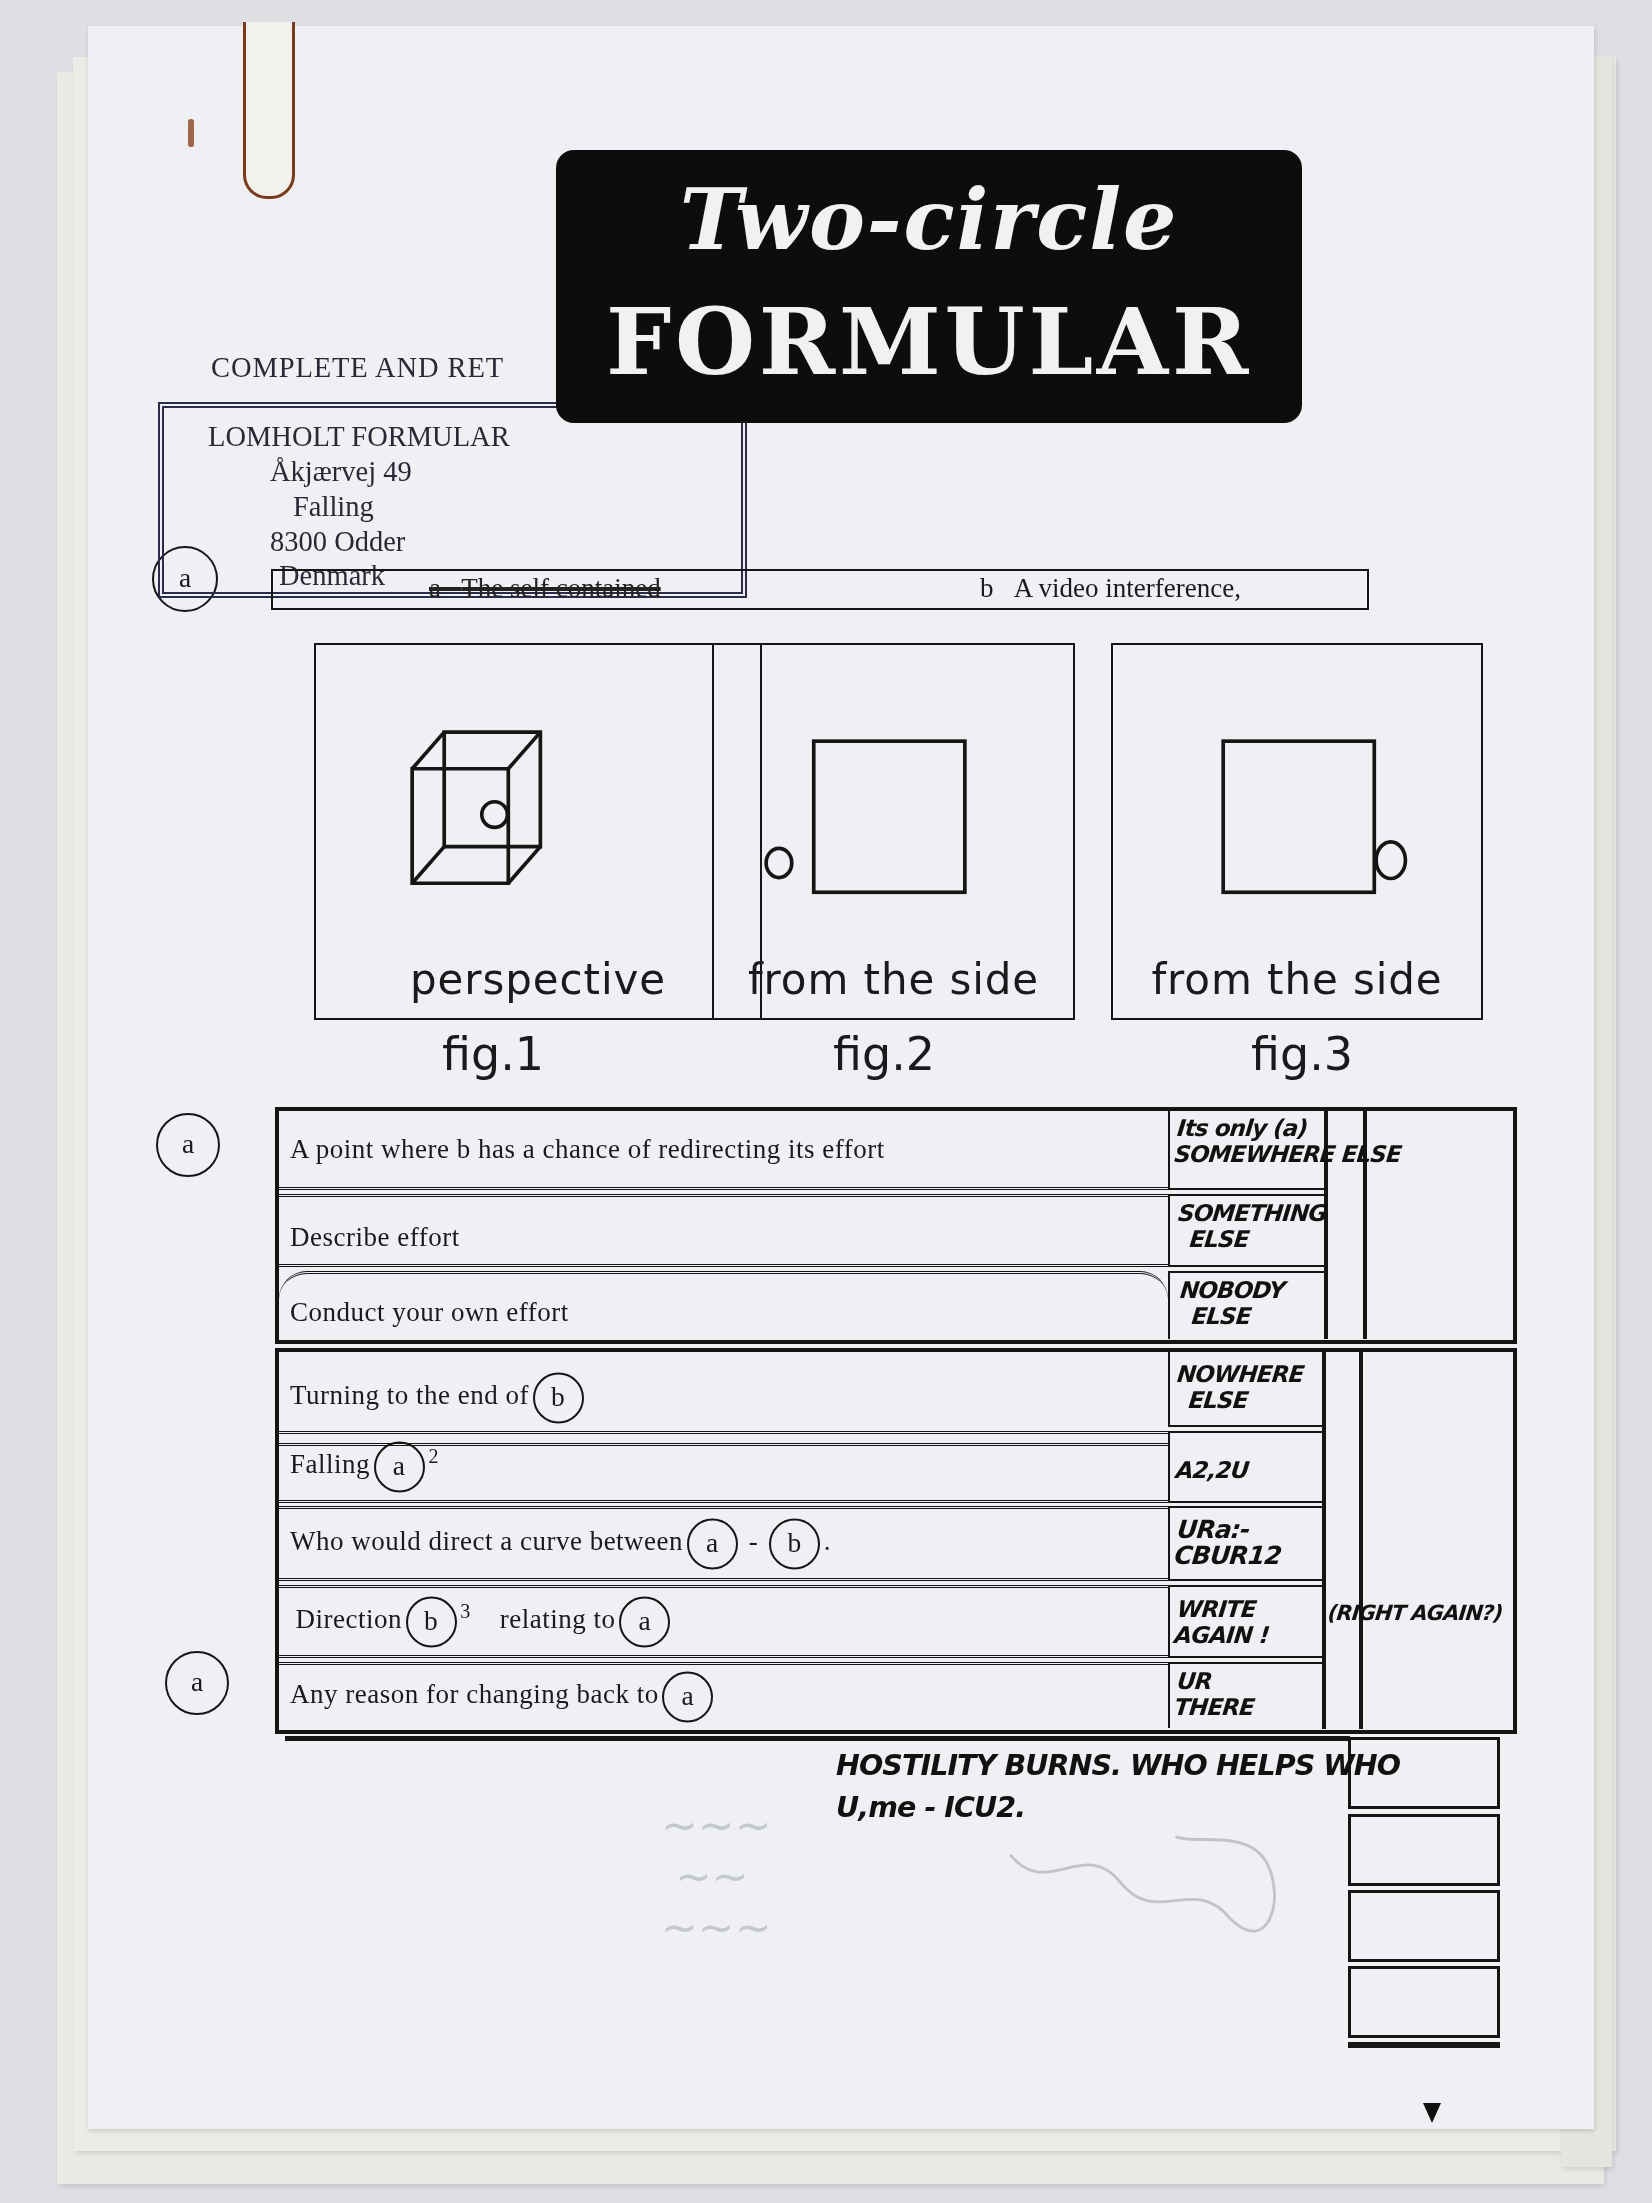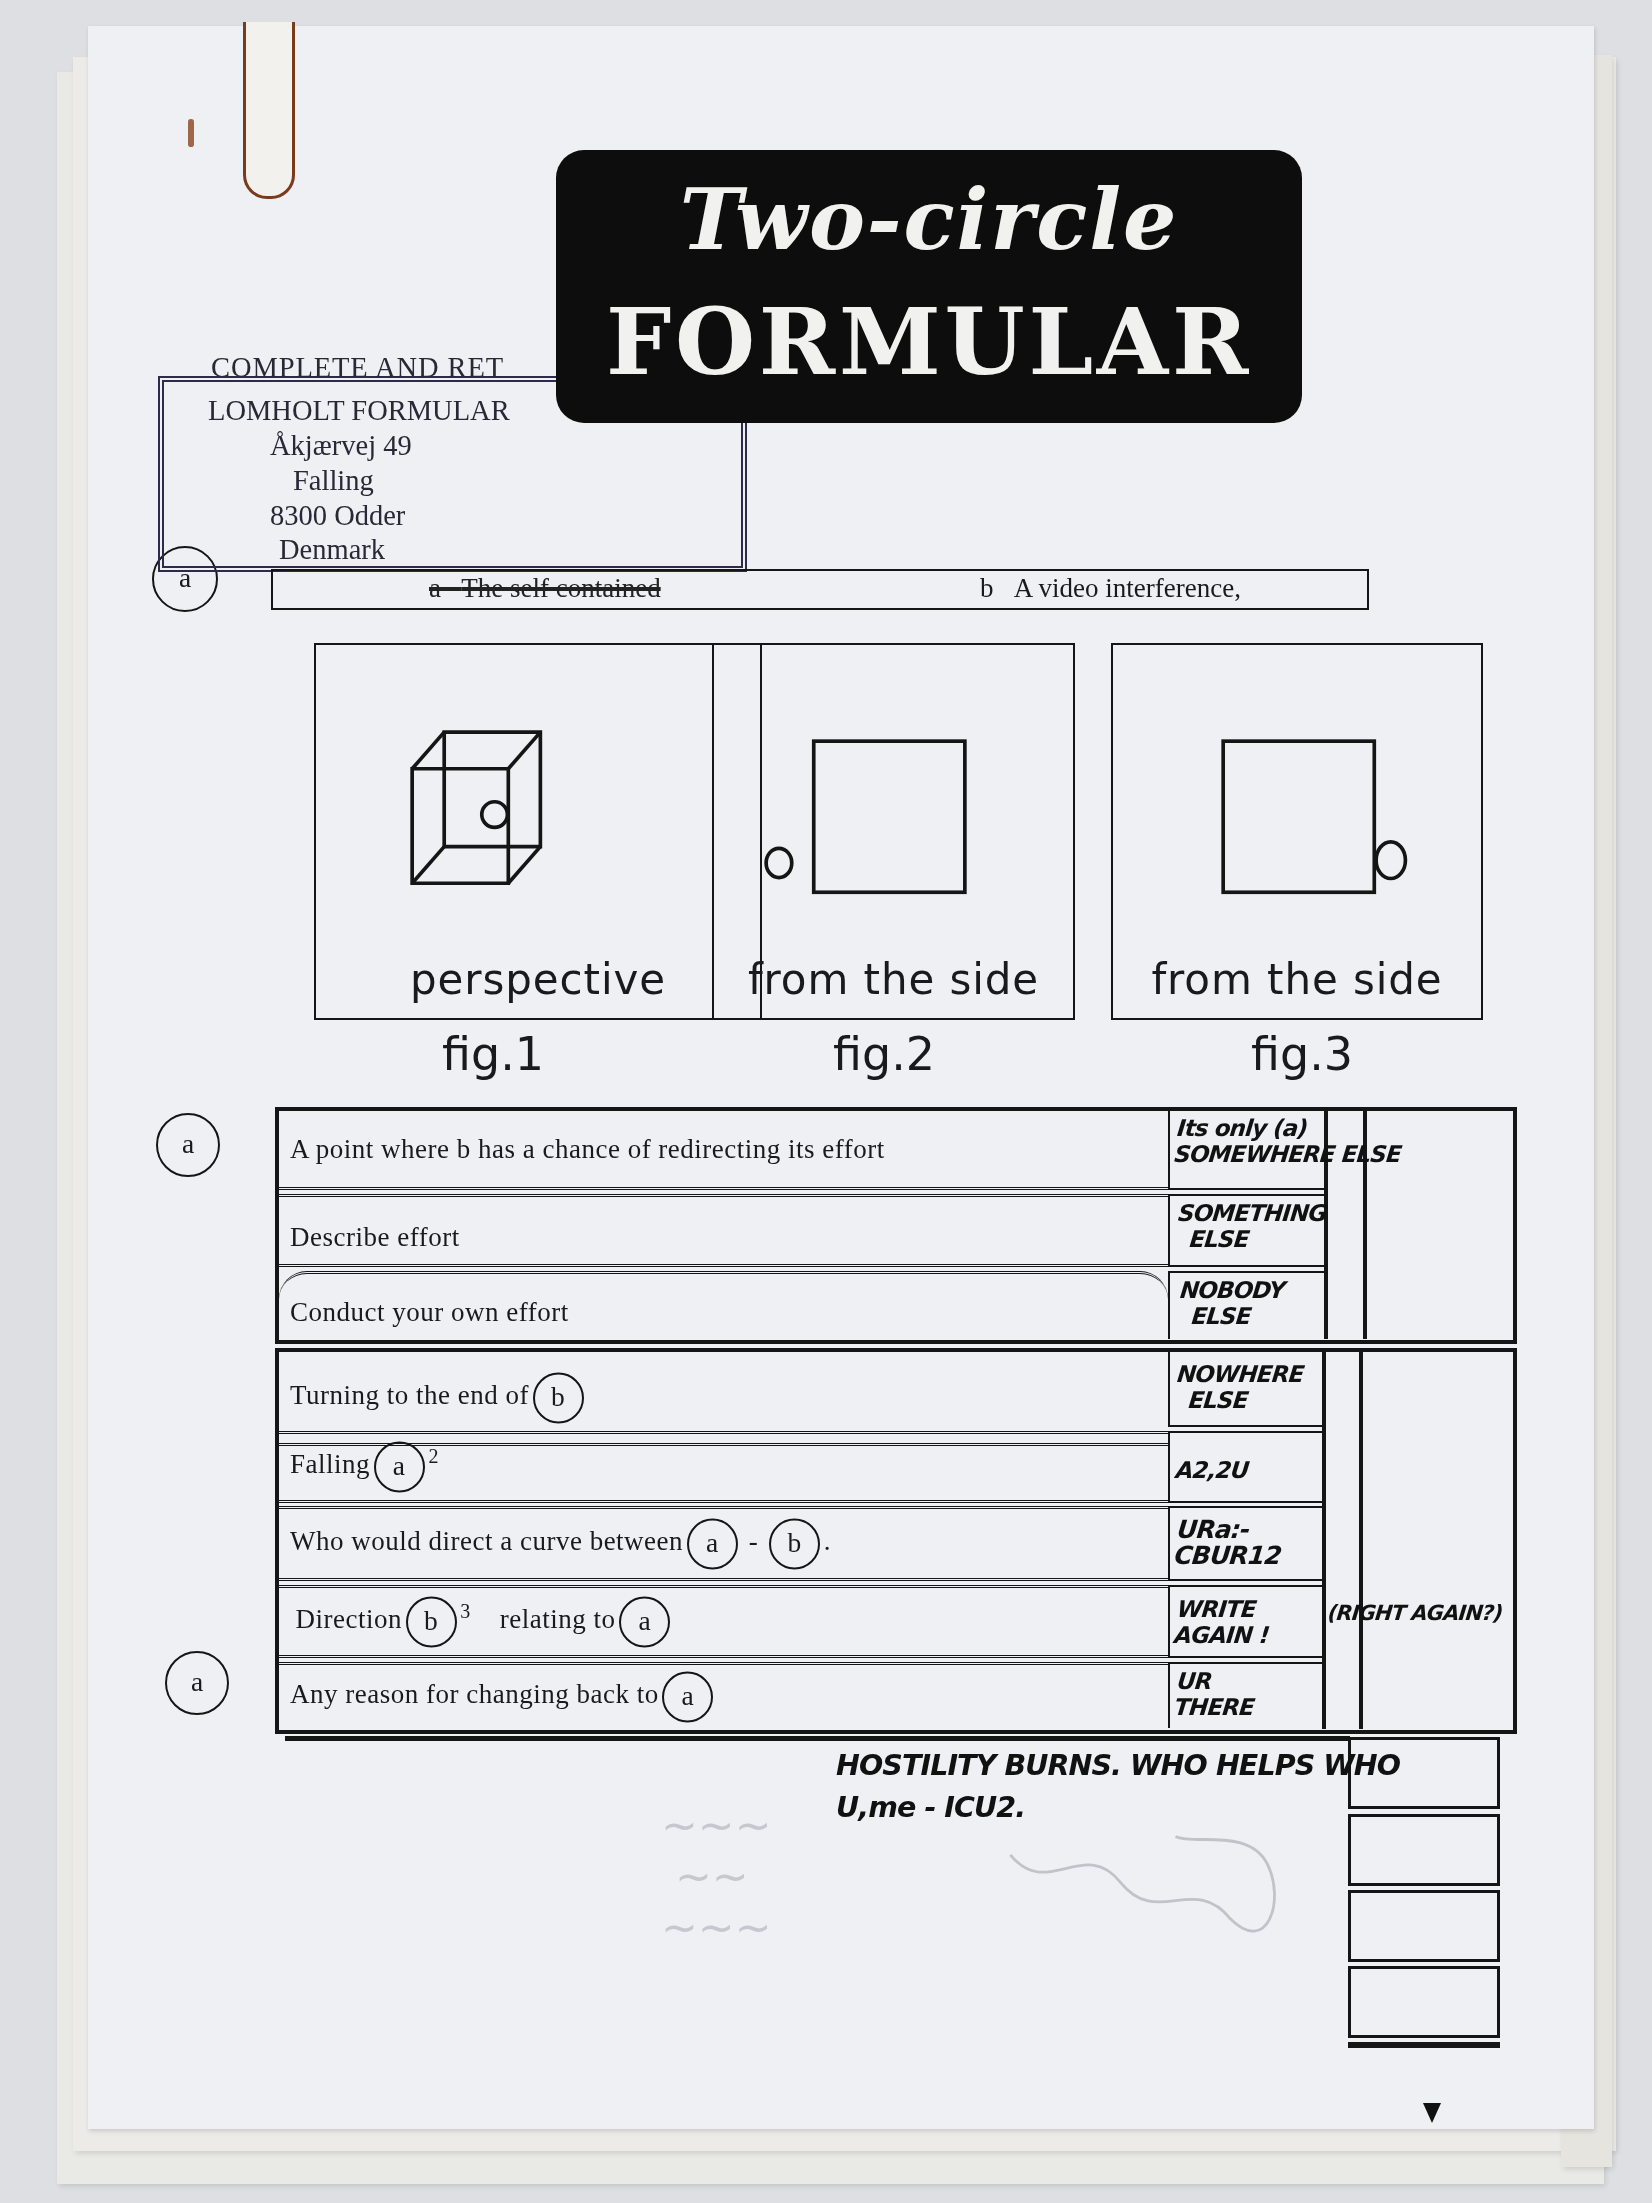--- a/index.html
+++ b/index.html
@@ -7,26 +7,26 @@
   .sheet{position:absolute;background:#eceef0;box-shadow:1.8px 2.8px 5.5px rgba(0,0,0,0.12);}
   .sheet.s1{left:57px;top:72px;width:1547px;height:2112px;background:#e9e9e6;}
   .sheet.s2{left:73px;top:57px;width:1543px;height:2094px;background:#ecebe8;}
   .sheet.s3{left:1561px;top:55px;width:51px;height:2112px;background:#e6e4df;}
   .page{position:absolute;left:88px;top:26px;width:1506px;height:2103px;background:#eef0f3;box-shadow:0.9px 1.8px 4.6px rgba(0,0,0,0.15);}
   .abs{position:absolute;}
   
   .clip{position:absolute;left:243px;top:22px;width:46px;height:174px;border:3.7px solid #7a3a1c;border-top:none;border-radius:0 0 24px 24px;background:#f3f1ee;}
   .rust{position:absolute;left:188px;top:119px;width:5.5px;height:27.5px;background:#8a4420;border-radius:2.8px;opacity:.8;}
   
-  .title-box{position:absolute;left:556px;top:150px;width:746px;height:273px;background:#0d0d0d;border-radius:28px;color:#f1f1ef;text-align:center;z-index:5;}
+  .title-box{position:absolute;left:556px;top:150px;width:746px;height:273px;background:#0d0d0d;border-radius:18px;color:#f1f1ef;text-align:center;z-index:5;}
   .title-line1{position:absolute;left:0;right:0;top:20px;font-family:"DejaVu Serif",serif;font-weight:bold;font-style:italic;font-size:84px;letter-spacing:1.8px;}
   .title-line2{position:absolute;left:0;right:0;top:138px;font-family:"DejaVu Serif",serif;font-weight:bold;font-size:92px;letter-spacing:3.7px;}
   
   .ret-label{left:211px;top:352px;font-size:28.5px;letter-spacing:0.9px;color:#2a2836;z-index:3;text-align:center;}
-  .addr-box{left:158px;top:376px;width:577px;height:184px;border:4.6px double #2d2b4a;border-width:6.4px;z-index:2;}
+  .addr-box{left:158px;top:402px;width:577px;height:184px;border:4.6px double #2d2b4a;border-width:6.4px;z-index:2;}
   .addr-line{font-size:28.5px;color:#2a2836;position:absolute;}
   .circle{display:inline-block;border:2.8px solid #151515;border-radius:50%;text-align:center;font-family:"Liberation Serif",serif;background:transparent;box-sizing:border-box;}
   
   .answer-bar{left:271px;top:569px;width:1098px;height:41px;border:2.8px solid #151515;box-sizing:border-box;z-index:3;}
   .ans-a{position:absolute;left:156px;top:1.8px;font-size:27px;text-decoration:line-through;text-decoration-thickness:3.7px;color:#222;}
   .ans-b{position:absolute;left:707px;top:1.8px;font-size:27px;}
   
   .fig{position:absolute;top:643px;height:377px;border:2.8px solid #151515;box-sizing:border-box;}
   .fig-label{position:absolute;left:0;right:0;bottom:13.8px;text-align:center;font-family:"DejaVu Sans",sans-serif;font-size:42px;letter-spacing:0.9px;}
   .fig-cap{position:absolute;top:1027px;font-family:"DejaVu Sans",sans-serif;font-size:46px;text-align:center;}

